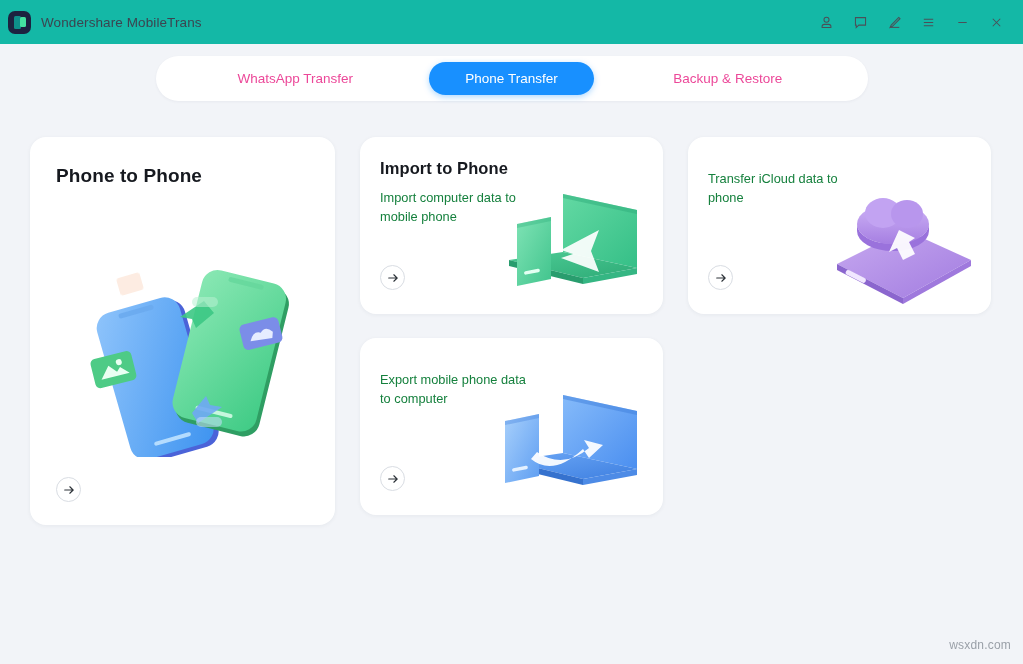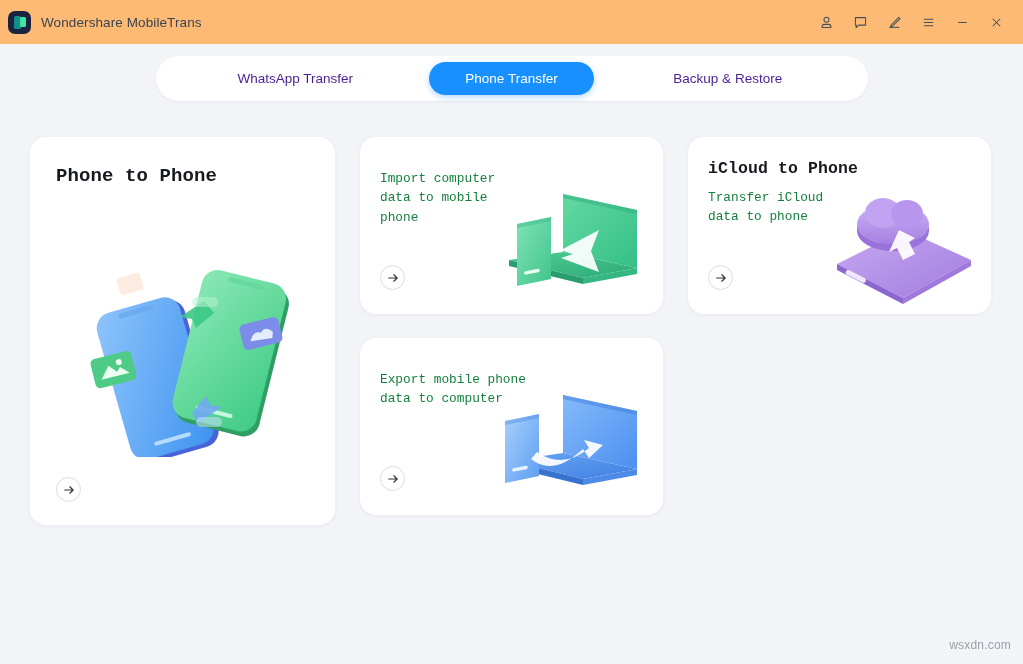--- a/index.html
+++ b/index.html
@@ -14,21 +14,21 @@
     font-family: "Liberation Sans", sans-serif;
     background: #f2f4f8;
     color: #1e2227;
     position: relative;
     -webkit-font-smoothing: antialiased;
   }
 
   
   .titlebar {
     height: 44px;
-    background: #fdba74;
+    background: #14b8a6;
     display: flex;
     align-items: center;
     padding: 0 12px 0 8px;
     position: relative;
     z-index: 5;
   }
 
   .app-logo {
     width: 23px;
     height: 23px;
@@ -103,38 +103,37 @@
     box-shadow: 0 1px 3px rgba(30,40,70,.05);
   }
   .tab {
     flex: 1;
     height: 33px;
     border-radius: 17px;
     display: flex;
     align-items: center;
     justify-content: center;
     font-size: 13.5px;
-    color: #4c1d95;
+    color: #ec4899;
     cursor: default;
     white-space: nowrap;
   }
   .tab.active {
     background: #1890ff;
     color: #ffffff;
     max-width: 165px;
     box-shadow: 0 2px 6px rgba(24,144,255,.35);
   }
 
   
   .content {
     position: relative;
     padding: 36px 30px 0 30px;
     display: flex;
     gap: 25px;
-    font-family: Liberation Mono, monospace;
   }
 
   .card {
     background: #ffffff;
     border-radius: 16px;
     position: relative;
     box-shadow: 0 1px 4px rgba(35,45,75,.06);
     overflow: hidden;
   }
 
@@ -358,20 +357,21 @@
       <svg width="12" height="12" viewBox="0 0 14 14" fill="none" stroke="#2c3238" stroke-width="1.3" stroke-linecap="round" stroke-linejoin="round">
         <path d="M2 7h10M8 3.2 11.8 7 8 10.8"></path>
       </svg>
     </div>
   </div>
 
   <div class="col-right">
     <div class="row-small">
 
       <div class="card card-small">
+        <div class="card-title">Import to Phone</div>
         <div class="card-desc">Import computer data to mobile phone</div>
 
         <div class="illus-small">
           <svg viewBox="0 0 170 130" width="170" height="130">
             <defs>
               <linearGradient id="gLid" x1="0" y1="0" x2="1" y2="1">
                 <stop offset="0" stop-color="#63d9a3"></stop>
                   <stop offset="1" stop-color="#35bf87"></stop>
               </linearGradient>
               <linearGradient id="gBase" x1="0" y1="0" x2="1" y2="1">
@@ -400,21 +400,20 @@
         </div>
 
         <div class="go-btn">
           <svg width="12" height="12" viewBox="0 0 14 14" fill="none" stroke="#2c3238" stroke-width="1.3" stroke-linecap="round" stroke-linejoin="round">
             <path d="M2 7h10M8 3.2 11.8 7 8 10.8"></path>
           </svg>
         </div>
       </div>
 
       <div class="card card-small">
-        <div class="card-title">iCloud to Phone</div>
         <div class="card-desc">Transfer iCloud data to phone</div>
 
         <div class="illus-icloud">
           <svg viewBox="0 0 168 122" width="168" height="122">
             <defs>
               <linearGradient id="pPhone" x1="0" y1="0" x2="1" y2="1">
                 <stop offset="0" stop-color="#c7a9f0"></stop>
                   <stop offset="1" stop-color="#a27ce0"></stop>
               </linearGradient>
               <linearGradient id="pCloud" x1="0" y1="0" x2="0" y2="1">

